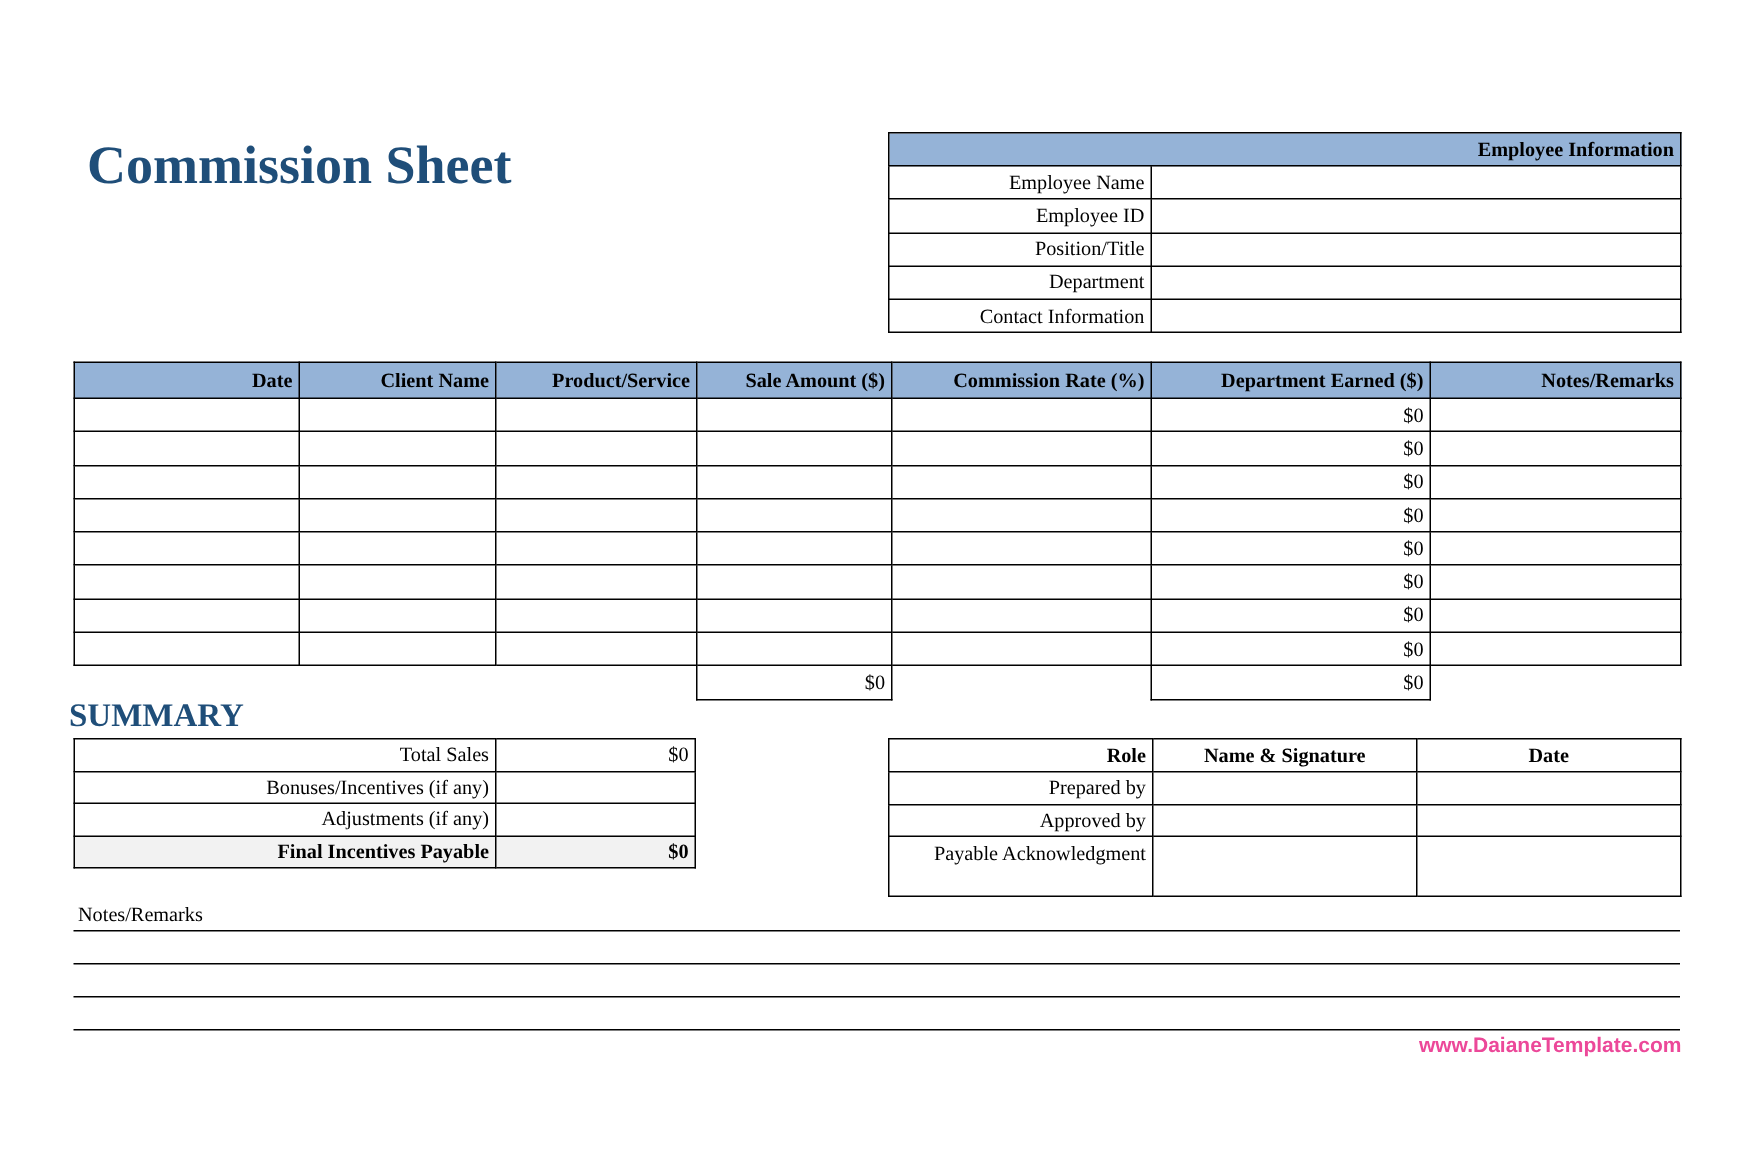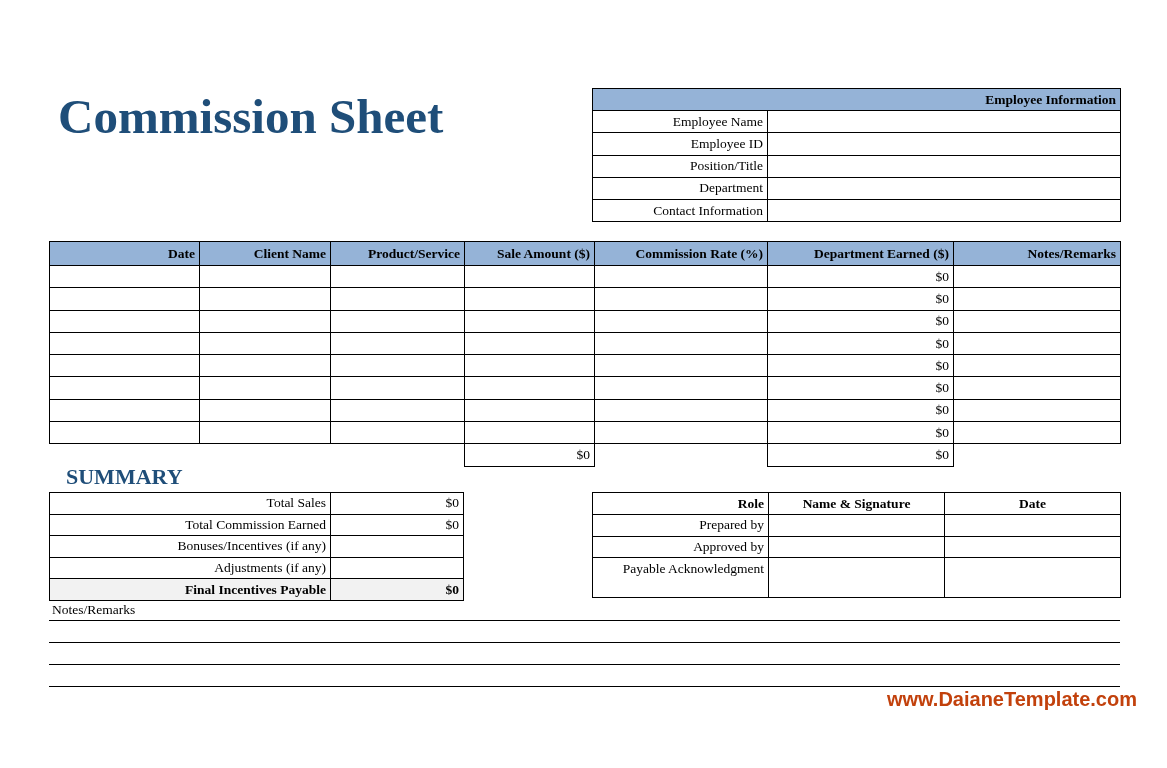--- a/index.html
+++ b/index.html
@@ -20,21 +20,21 @@
     position: absolute;
     inset: 0;
   }
 
   
   #doc-title {
     position: absolute;
     left: 58px;
     top: 92px;
     font-family: "Liberation Serif", serif;
-    font-size: 49px;
+    font-size: 36px;
     font-weight: bold;
     color: #1F4E79;
     letter-spacing: 0px;
     white-space: nowrap;
     line-height: 1;
   }
 
   
   table.grid {
     position: absolute;
@@ -80,21 +80,21 @@
     left: 49px;
     top: 241px;
     width: 1071px;
   }
   #commission-table td, #commission-table th { height: 19.3px; }
   #commission-table .hdr-blue { height: 21px; font-size: 13.5px; }
 
   
   #summary-heading {
     position: absolute;
-    left: 66px;
+    left: 46px;
     top: 466px;
     font-family: "Liberation Serif", serif;
     font-size: 22px;
     font-weight: bold;
     color: #1F4E79;
     line-height: 1;
   }
   #summary-table {
     left: 49px;
     top: 492px;
@@ -130,26 +130,26 @@
   }
   .note-line {
     border-bottom: 1.3px solid #000000;
     height: 21px;
   }
   .note-line.first { height: 0px; }
 
   
   #footer-url {
     position: absolute;
-    right: 30px;
+    right: 46px;
     top: 688px;
     font-family: "Liberation Sans", sans-serif;
-    font-size: 20px;
+    font-size: 14px;
     font-weight: bold;
-    color: #c2410c;
+    color: #ec4899;
     white-space: nowrap;
   }
 </style>
 </head>
 <body>
 
 <div class="page">
 
   <div id="doc-title">Commission Sheet</div>
 
@@ -299,24 +299,20 @@
     <colgroup>
       <col style="width:281px">
       <col style="width:133px">
     </colgroup>
     <tbody>
       <tr>
         <td class="left">Total Sales</td>
         <td class="right">$0</td>
       </tr>
       <tr>
-        <td class="left">Total Commission Earned</td>
-        <td class="right">$0</td>
-      </tr>
-      <tr>
         <td class="left">Bonuses/Incentives (if any)</td>
         <td class="right"></td>
       </tr>
       <tr>
         <td class="left">Adjustments (if any)</td>
         <td class="right"></td>
       </tr>
       <tr class="sum-total">
         <td class="left">Final Incentives Payable</td>
         <td class="right">$0</td>

